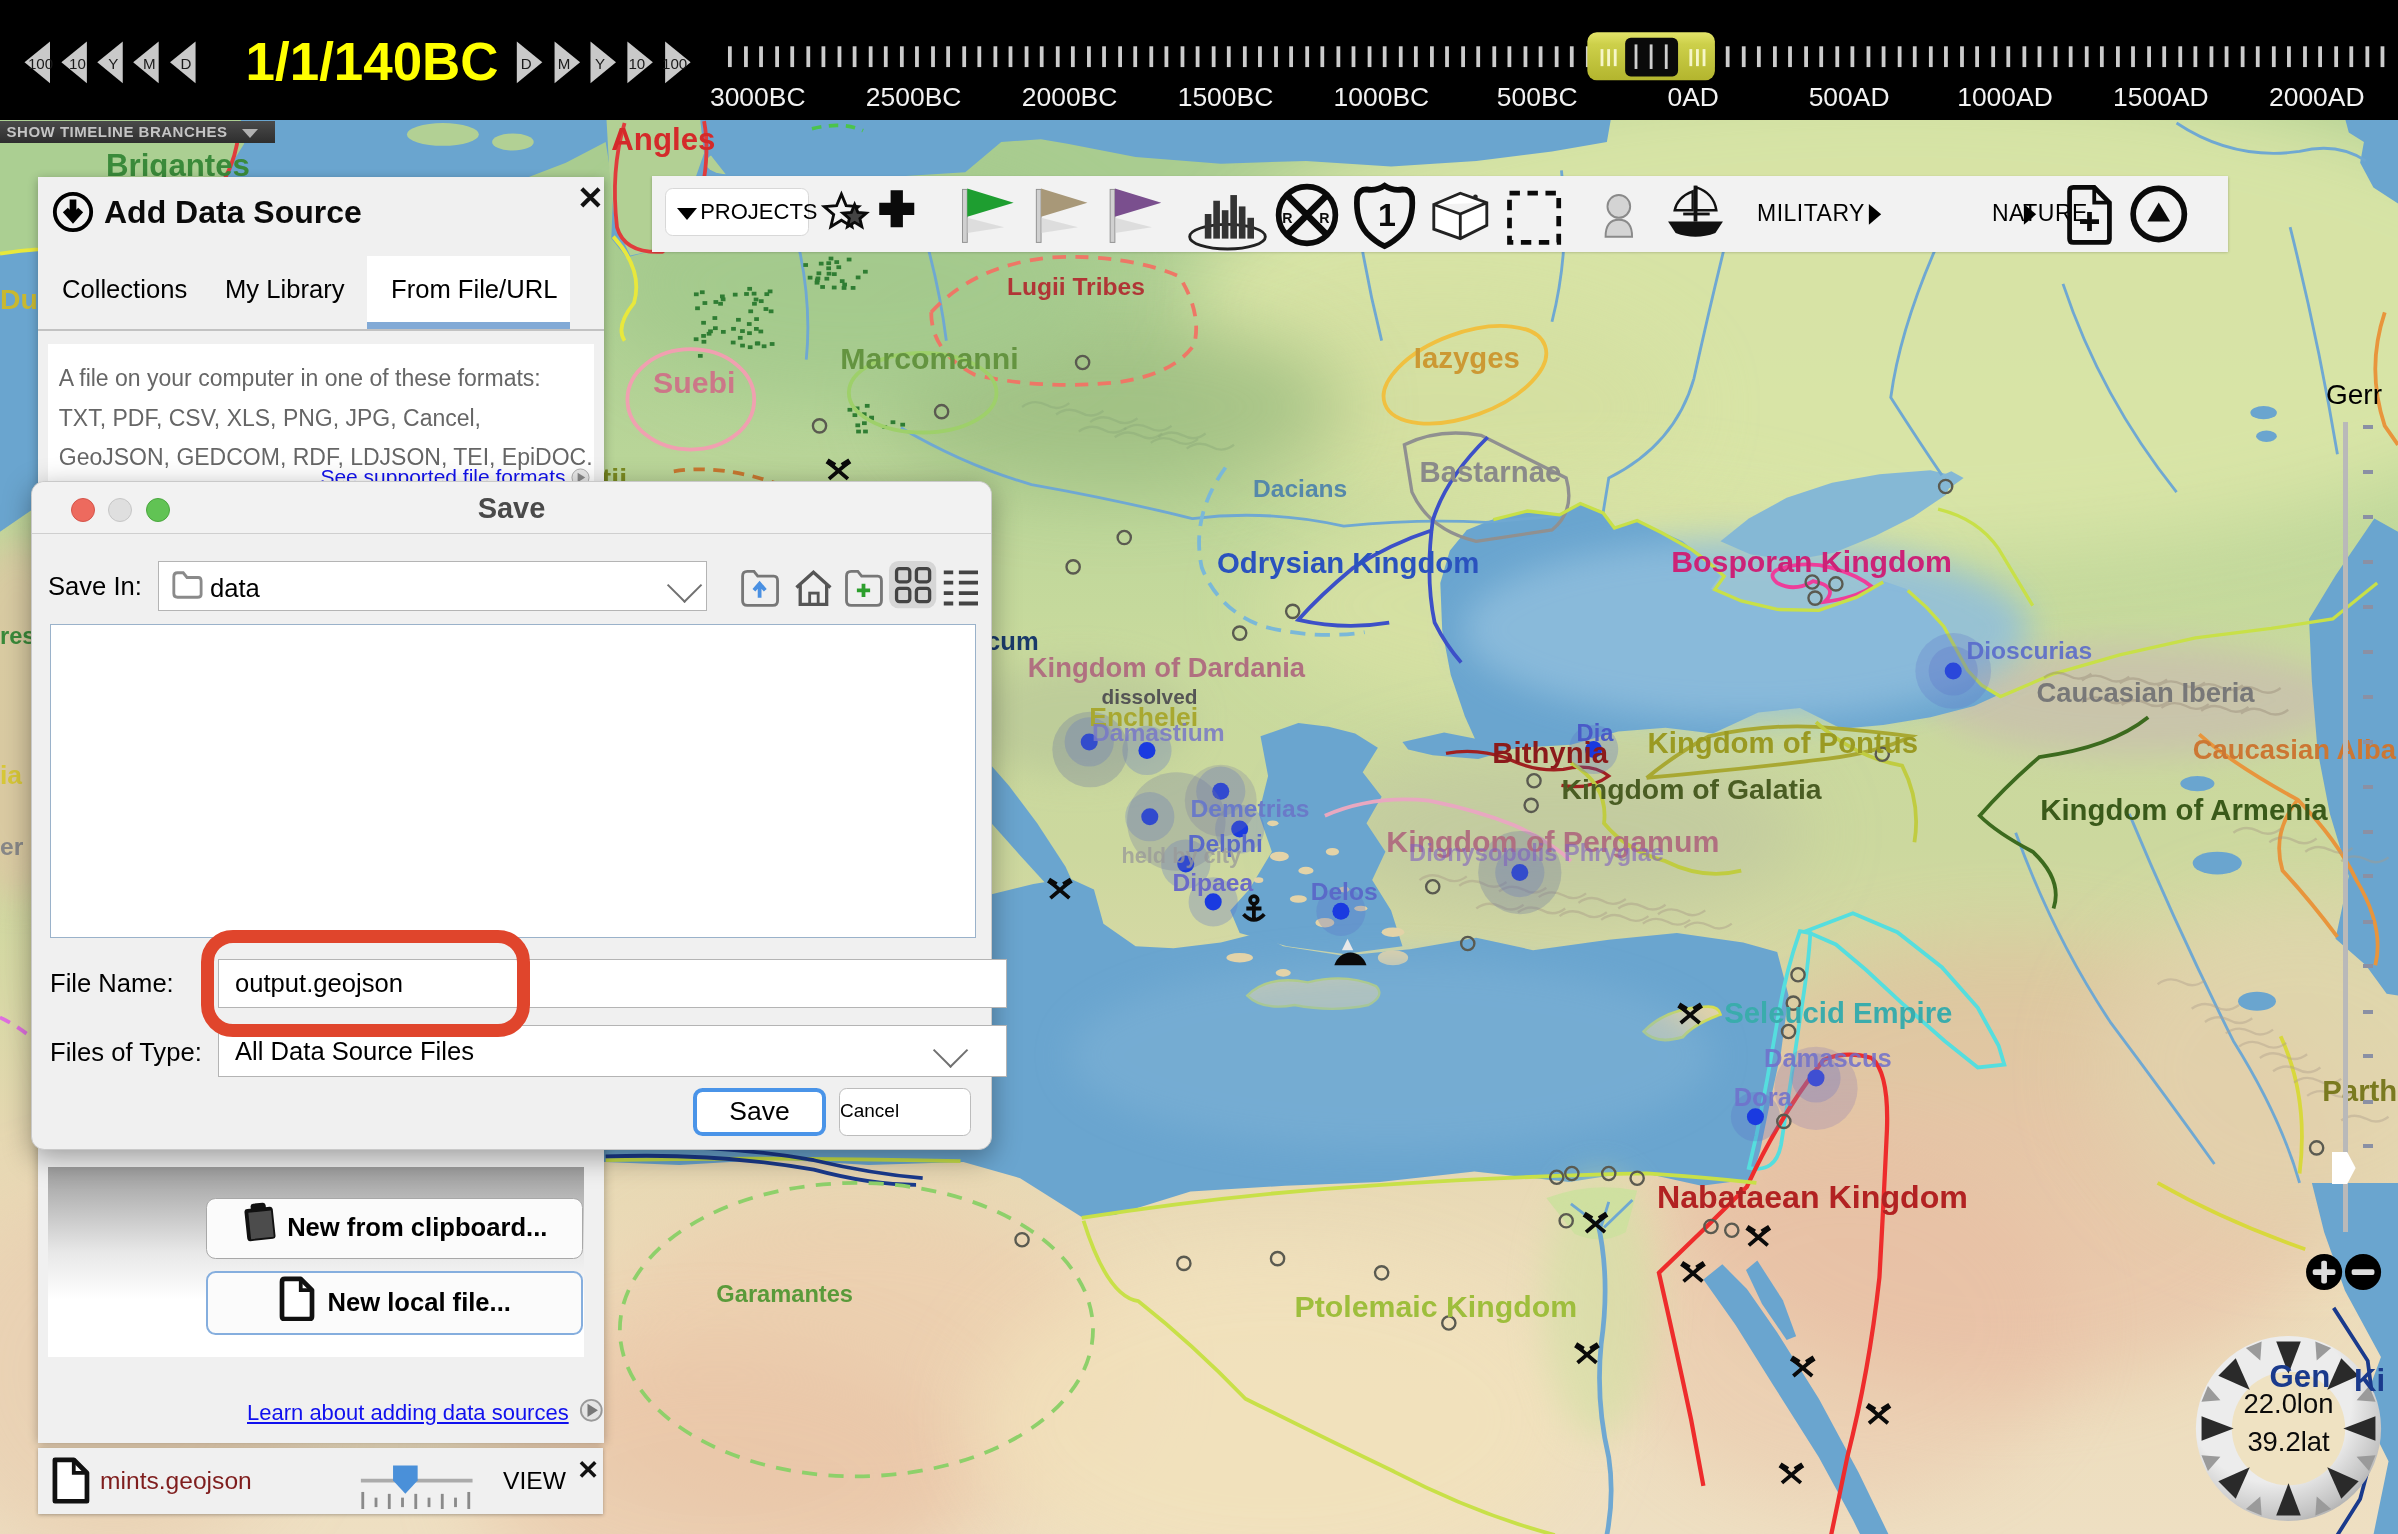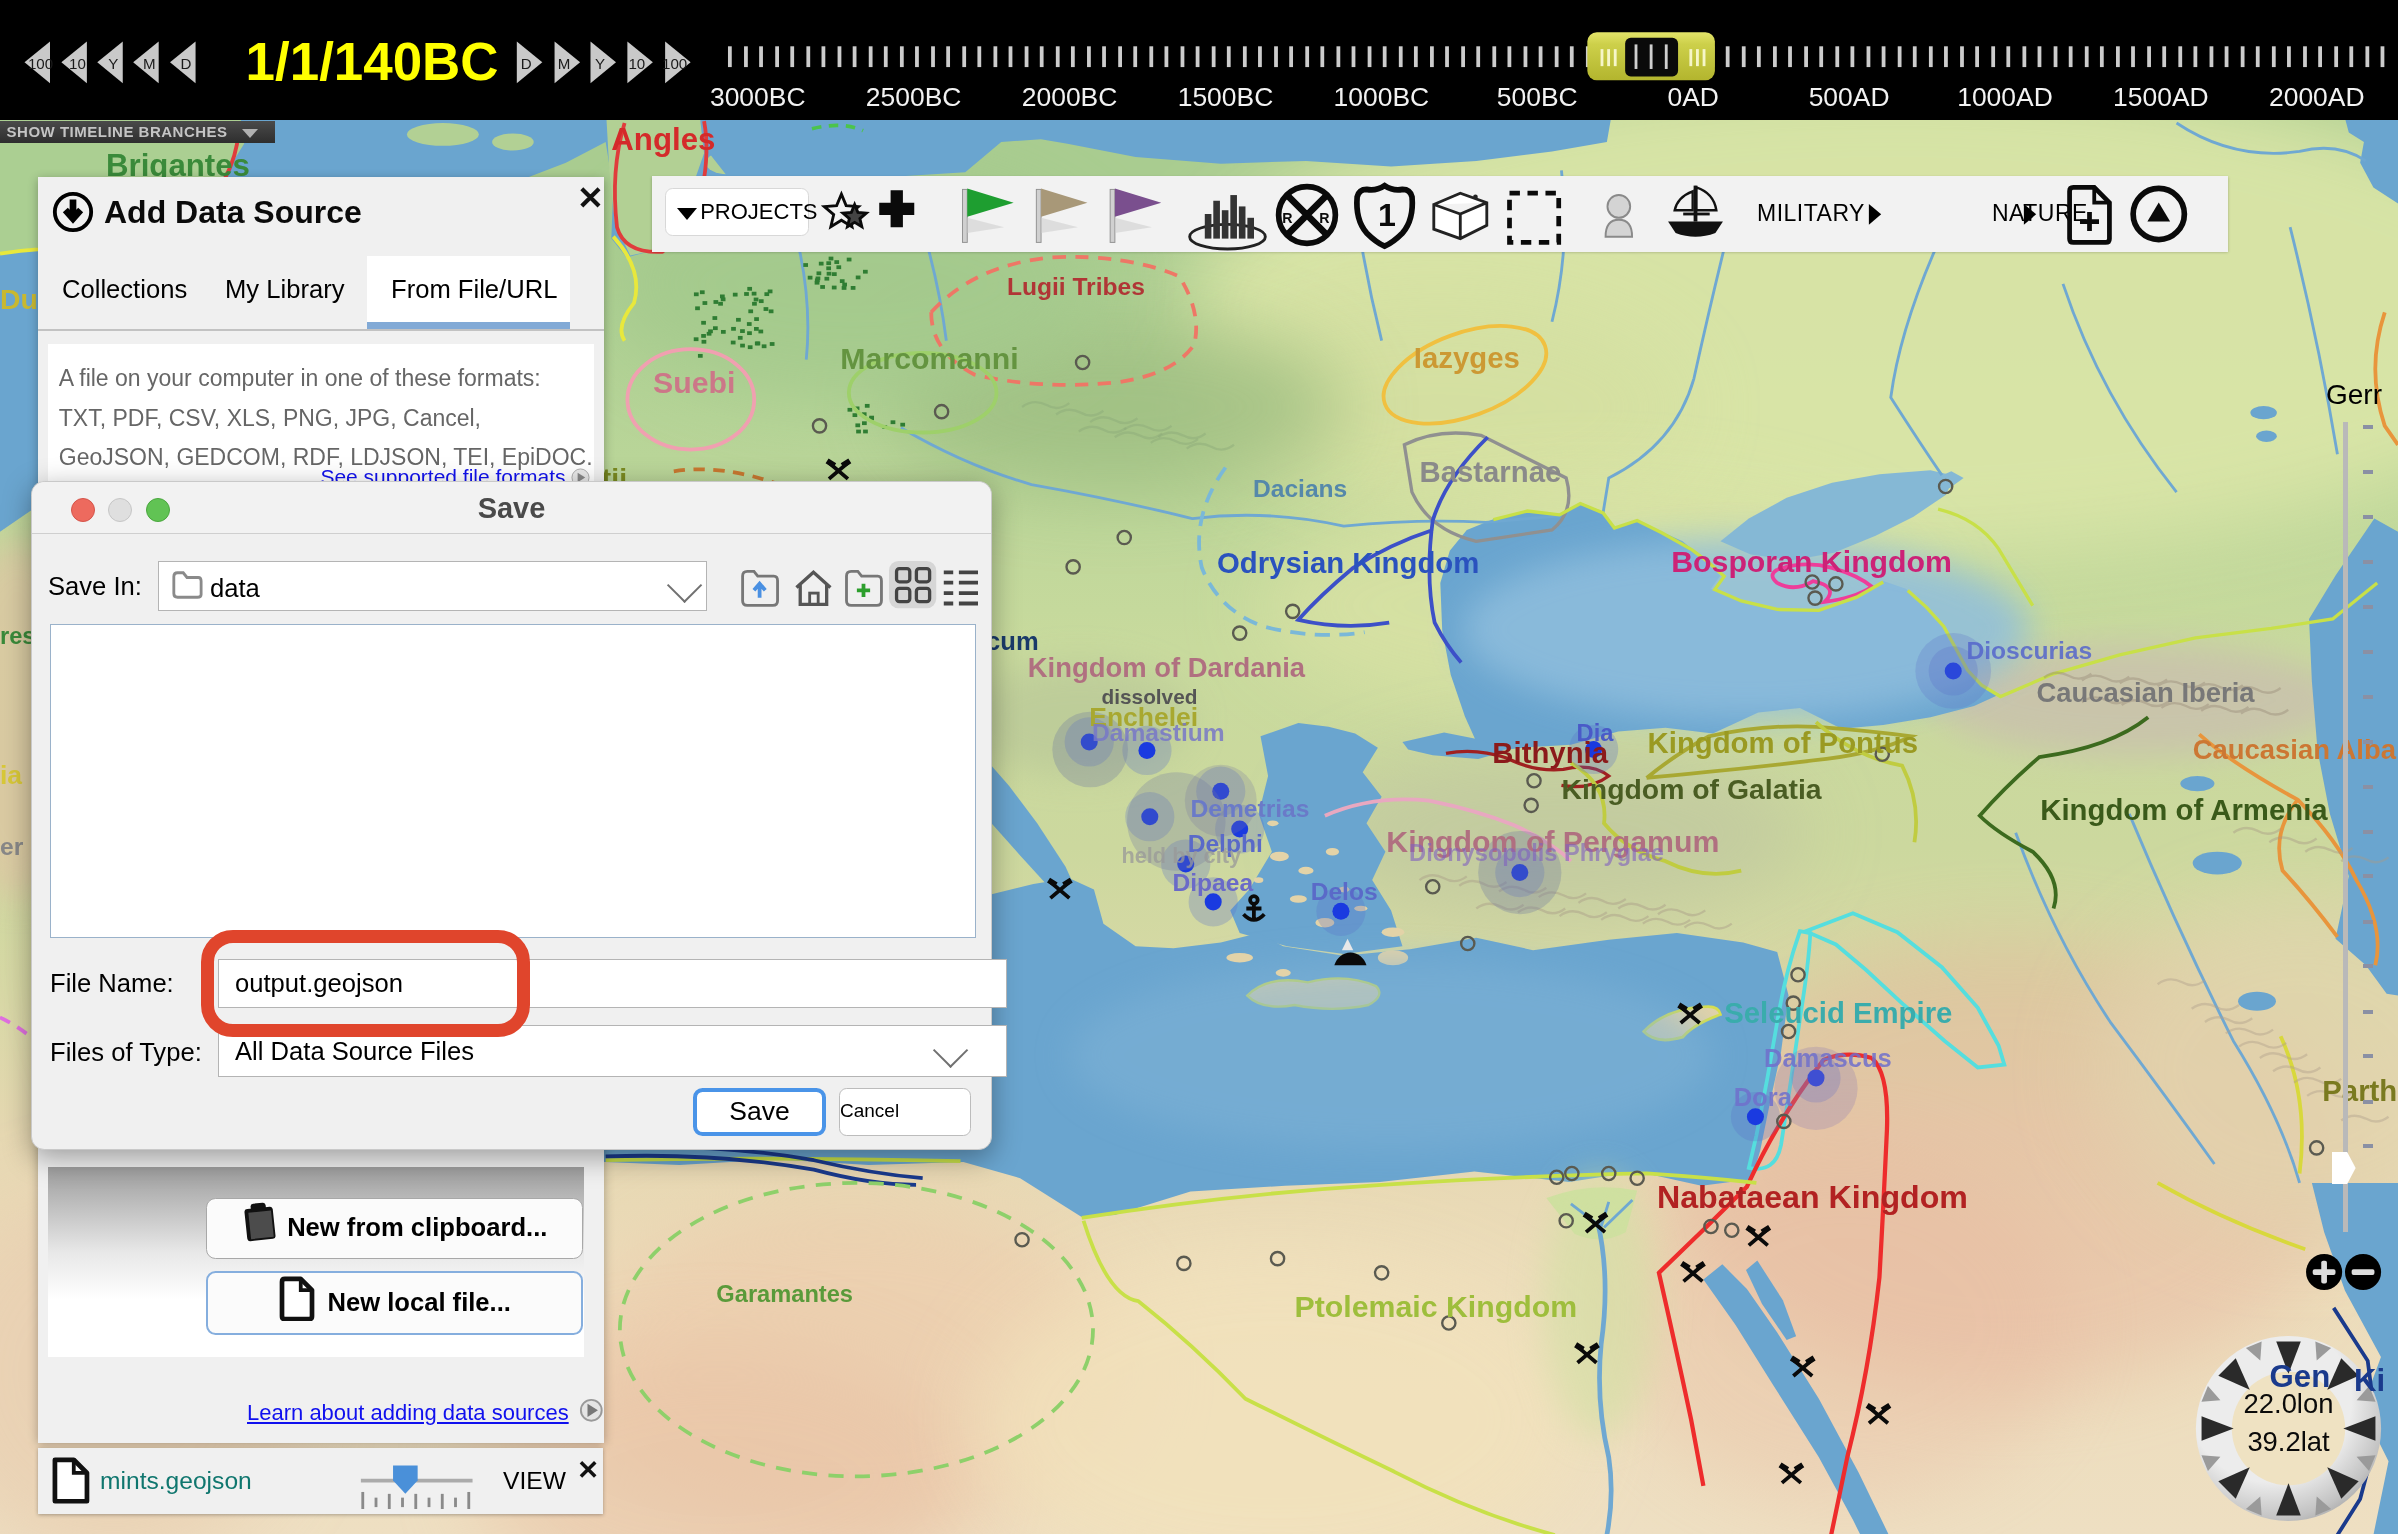--- a/index.html
+++ b/index.html
@@ -26,21 +26,21 @@
 #fmtbox{position:absolute;left:10.4px;top:167px;width:546px;height:369px;background:#fff}
 #fmtbox div.fl{position:absolute;left:10.4px;color:#666;font-size:23px;white-space:nowrap}
 #seelink{position:absolute;left:272px;top:121px;color:#1010ee;font-size:21px;white-space:nowrap}
 #gradbox{position:absolute;left:10.4px;top:990px;width:536px;height:190px;background:linear-gradient(#9d9d9d,#e8e8e8 45%,#fff 70%,#fff)}
 .pbtn{position:absolute;left:168px;width:377px;background:#fbfbfb;border-radius:9.5px;font-size:25.6px;font-weight:bold;color:#000;text-align:center}
 #clipbtn{top:1021px;height:61px;border:1.9px solid #a8a8a8;line-height:57px}
 #filebtn{top:1094px;height:64px;border:2.8px solid #85aede;line-height:59px}
 #learnlink{position:absolute;left:209px;top:1223px;color:#1010ee;font-size:22px;text-decoration:underline;white-space:nowrap}
 
 #mintsrow{left:38px;top:1448px;width:565px;height:66px;background:#f0f0f0;z-index:21;box-shadow:0 0.9px 3.8px rgba(0,0,0,.3)}
-#mintsrow .fname{position:absolute;left:62px;top:19px;font-size:24.6px;color:#0f766e}
+#mintsrow .fname{position:absolute;left:62px;top:19px;font-size:24.6px;color:#7f1d1d}
 #mintsrow .view{position:absolute;left:465px;top:19px;font-size:24.6px;color:#000}
 
 #dialog{left:31px;top:481px;width:961px;height:669px;background:#f0f0f0;border-radius:13.2px;z-index:23;box-shadow:0 7.6px 28px rgba(0,0,0,.35);border:0.9px solid #c9c9c9}
 #dlgtitle{position:absolute;left:0;top:0;width:100%;height:52px;border-bottom:1.9px solid #cfcfcf;background:#f2f2f2;border-radius:13.2px 13.2px 0 0}
 .tl{position:absolute;top:16px;width:24px;height:24px;border-radius:50%}
 #dlgtitle b{position:absolute;left:0;width:100%;text-align:center;top:10.4px;font-size:29px;color:#4a4a4a}
 .dlab{position:absolute;font-size:25.6px;color:#000}
 .dinput{position:absolute;background:#fff;border:1.9px solid #b4b4b4}
 #listbox{position:absolute;left:18px;top:142px;width:926px;height:314px;background:#fff;border:1.9px solid #9ab2ca}
 .chev{position:absolute;width:24.6px;height:24.6px;border-left:2.8px solid #707070;border-bottom:2.8px solid #707070;transform:rotate(-45deg)}

